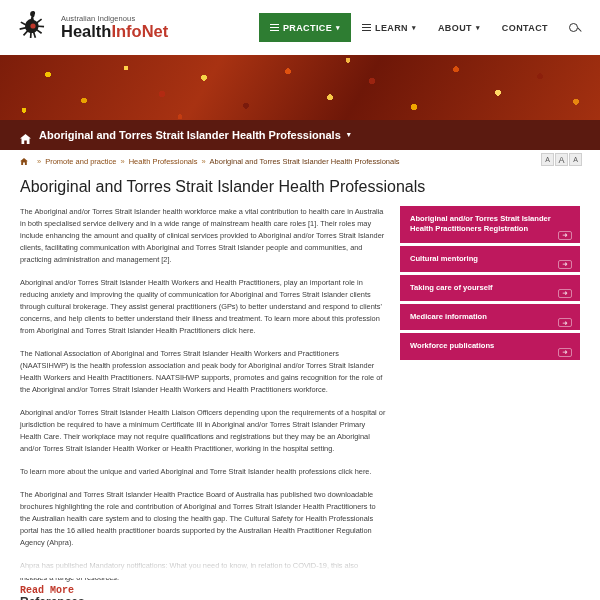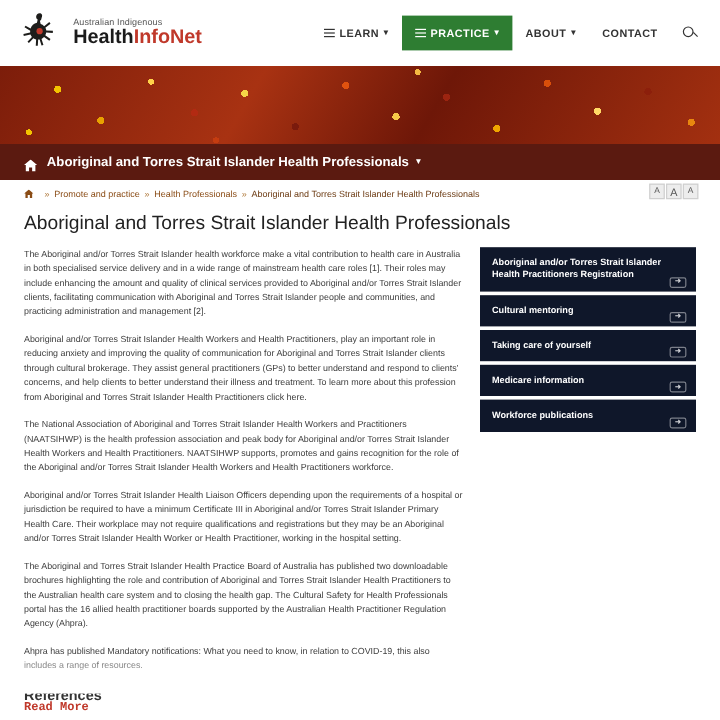--- a/index.html
+++ b/index.html
@@ -138,21 +138,21 @@
     font-family: Liberation Mono, monospace;
   }
   .fade {
     position: absolute; left: 0; right: 0; bottom: 22px; height: 34px;
     background: linear-gradient(to bottom, rgba(255,255,255,0), #ffffff 85%);
     pointer-events: none;
   }
 
   
   .side-btn {
-    background: #0f172a; color: #fff; font-size: 7.6px; font-weight: bold;
+    background: #be185d; color: #fff; font-size: 7.6px; font-weight: bold;
     padding: 8px 10px; margin-bottom: 3px; min-height: 25px;
     display: flex; align-items: center; position: relative; cursor: pointer;
     line-height: 1.35;
   }
   .side-btn .arrow {
     position: absolute; right: 8px; bottom: 3px; width: 14px; height: 9px;
     border: 1px solid rgba(255,255,255,.45); border-radius: 2px;
     display: flex; align-items: center; justify-content: center;
     font-size: 6px; color: rgba(255,255,255,.8);
   }
@@ -175,36 +175,36 @@
           </g>
         </svg>
       </span>
       <span class="brand-text">
         <div class="brand-line1"><span>Australian Indigenous</span></div>
         <div class="brand-line2"><span>Health</span><span class="hl">InfoNet</span></div>
       </span>
     </div>
 
     <div class="nav">
+      <div class="nav-item active">
+        <span class="hamburger">
+            <span></span>
+            <span></span>
+            <span></span>
+          </span>
+        <span>PRACTICE</span>
+        <span class="caret">▾</span>
+      </div>
       <div class="nav-item">
         <span class="hamburger">
             <span></span>
             <span></span>
             <span></span>
           </span>
         <span>LEARN</span>
-        <span class="caret">▾</span>
-      </div>
-      <div class="nav-item active">
-        <span class="hamburger">
-            <span></span>
-            <span></span>
-            <span></span>
-          </span>
-        <span>PRACTICE</span>
         <span class="caret">▾</span>
       </div>
       <div class="nav-item">
         <span>ABOUT</span>
         <span class="caret">▾</span>
       </div>
       <div class="nav-item">
         <span>CONTACT</span>
       </div>
       <div class="search-btn">
@@ -246,20 +246,21 @@
   </div>
 
   <h1 class="page-title">Aboriginal and Torres Strait Islander Health Professionals</h1>
 
   <div class="content">
     <div class="col-main">
       <p>The Aboriginal and/or Torres Strait Islander health workforce make a vital contribution to health care in Australia in both specialised service delivery and in a wide range of mainstream health care roles [1]. Their roles may include enhancing the amount and quality of clinical services provided to Aboriginal and/or Torres Strait Islander clients, facilitating communication with Aboriginal and Torres Strait Islander people and communities, and practicing administration and management [2].</p>
       <p>Aboriginal and/or Torres Strait Islander Health Workers and Health Practitioners, play an important role in reducing anxiety and improving the quality of communication for Aboriginal and Torres Strait Islander clients through cultural brokerage. They assist general practitioners (GPs) to better understand and respond to clients' concerns, and help clients to better understand their illness and treatment. To learn more about this profession from Aboriginal and Torres Strait Islander Health Practitioners click here.</p>
       <p>The National Association of Aboriginal and Torres Strait Islander Health Workers and Practitioners (NAATSIHWP) is the health profession association and peak body for Aboriginal and/or Torres Strait Islander Health Workers and Health Practitioners. NAATSIHWP supports, promotes and gains recognition for the role of the Aboriginal and/or Torres Strait Islander Health Workers and Health Practitioners workforce.</p>
       <p>Aboriginal and/or Torres Strait Islander Health Liaison Officers depending upon the requirements of a hospital or jurisdiction be required to have a minimum Certificate III in Aboriginal and/or Torres Strait Islander Primary Health Care. Their workplace may not require qualifications and registrations but they may be an Aboriginal and/or Torres Strait Islander Health Worker or Health Practitioner, working in the hospital setting.</p>
+      <p>To learn more about the unique and varied Aboriginal and Torre Strait Islander health professions click here.</p>
       <p>The Aboriginal and Torres Strait Islander Health Practice Board of Australia has published two downloadable brochures highlighting the role and contribution of Aboriginal and Torres Strait Islander Health Practitioners to the Australian health care system and to closing the health gap. The Cultural Safety for Health Professionals portal has the 16 allied health practitioner boards supported by the Australian Health Practitioner Regulation Agency (Ahpra).</p>
       <p>Ahpra has published Mandatory notifications: What you need to know, in relation to COVID-19, this also includes a range of resources.</p>
 
       <h2 class="refs-title">References</h2>
 
     </div>
 
     <div class="col-side">
       <div class="side-btn tall">
         <span>Aboriginal and/or Torres Strait Islander Health Practitioners Registration</span>

